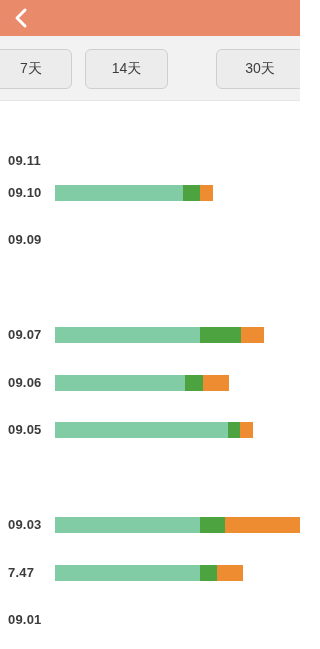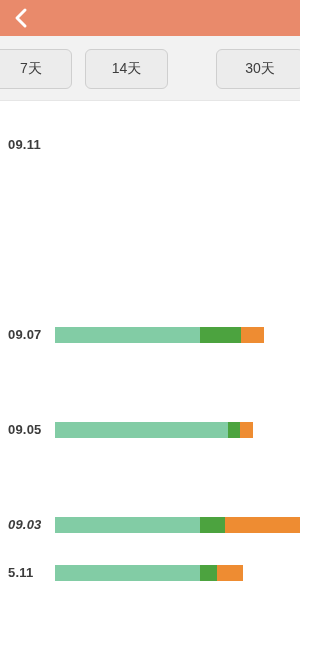--- a/index.html
+++ b/index.html
@@ -149,50 +149,72 @@
     </div>
     <div class="seg-btn b2">
       <span>14天</span>
     </div>
     <div class="seg-btn b3">
       <span>30天</span>
     </div>
   </div>
 
   <div class="chart" id="chart-area">
-      <div class="row" style="top: 24px; text-align: center;">
+      <div class="row" style="top: 40px; text-align: center;">
         <div class="row-label">09.11</div>
+      </div>
+      <div class="row" style="top: 71.5px;">
+        <div class="row-label">09.10</div>
+        <div class="bar" style="width: 158px;">
+          <div class="seg s1" style="width: 128px; background: rgb(130, 204, 165);"></div>
+          <div class="seg s2" style="width: 17px; background: rgb(76, 163, 63);"></div>
+          <div class="seg s3" style="width: 13px; background: rgb(238, 140, 50);"></div>
+        </div>
+      </div>
+      <div class="row" style="top: 119px;">
+        <div class="row-label">09.09</div>
       </div>
       <div class="row" style="top: 214px; text-decoration: underline;">
         <div class="row-label">09.07</div>
         <div class="bar" style="width: 209px;">
           <div class="seg s1" style="width: 145px; background: rgb(130, 204, 165);"></div>
           <div class="seg s2" style="width: 41px; background: rgb(76, 163, 63);"></div>
           <div class="seg s3" style="width: 23px; background: rgb(238, 140, 50);"></div>
         </div>
       </div>
+      <div class="row" style="top: 261.5px;">
+        <div class="row-label">09.06</div>
+        <div class="bar" style="width: 174px;">
+          <div class="seg s1" style="width: 130px; background: rgb(130, 204, 165);"></div>
+          <div class="seg s2" style="width: 18px; background: rgb(76, 163, 63);"></div>
+          <div class="seg s3" style="width: 26px; background: rgb(238, 140, 50);"></div>
+        </div>
+      </div>
       <div class="row" style="top: 309px;">
         <div class="row-label">09.05</div>
         <div class="bar" style="width: 198px;">
           <div class="seg s1" style="width: 173px; background: rgb(130, 204, 165);"></div>
           <div class="seg s2" style="width: 12px; background: rgb(76, 163, 63);"></div>
           <div class="seg s3" style="width: 13px; background: rgb(238, 140, 50);"></div>
         </div>
       </div>
-      <div class="row" style="top: 404px; font-style: italic;">
+      <div class="row" style="top: 404px;">
         <div class="row-label">09.03</div>
         <div class="bar" style="width: 246px;">
           <div class="seg s1" style="width: 145px; background: rgb(130, 204, 165);"></div>
           <div class="seg s2" style="width: 25px; background: rgb(76, 163, 63);"></div>
           <div class="seg s3" style="width: 76px; background: rgb(238, 140, 50);"></div>
         </div>
       </div>
       <div class="row" style="top: 451.5px;">
-        <div class="row-label">5.11</div>
+        <div class="row-label">7.47</div>
         <div class="bar" style="width: 188px;">
           <div class="seg s1" style="width: 145px; background: rgb(130, 204, 165);"></div>
           <div class="seg s2" style="width: 17px; background: rgb(76, 163, 63);"></div>
           <div class="seg s3" style="width: 26px; background: rgb(238, 140, 50);"></div>
         </div>
       </div>
+      <div class="row" style="top: 499px;">
+        <div class="row-label">09.01</div>
+      </div>
     </div>
 
 </div>
 
 </body></html>

